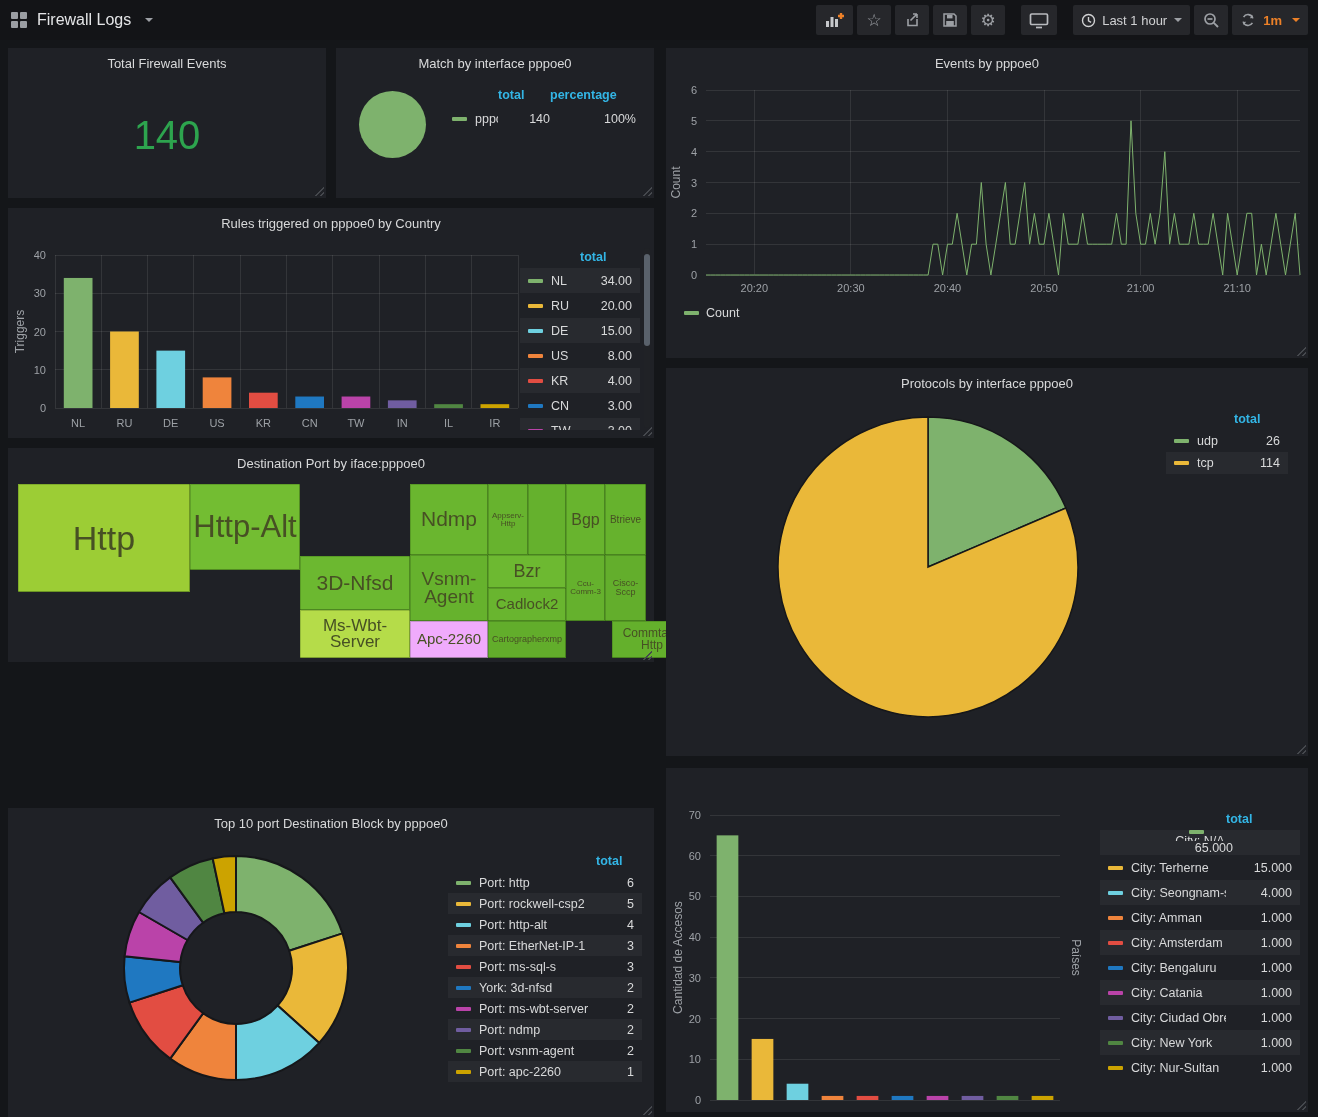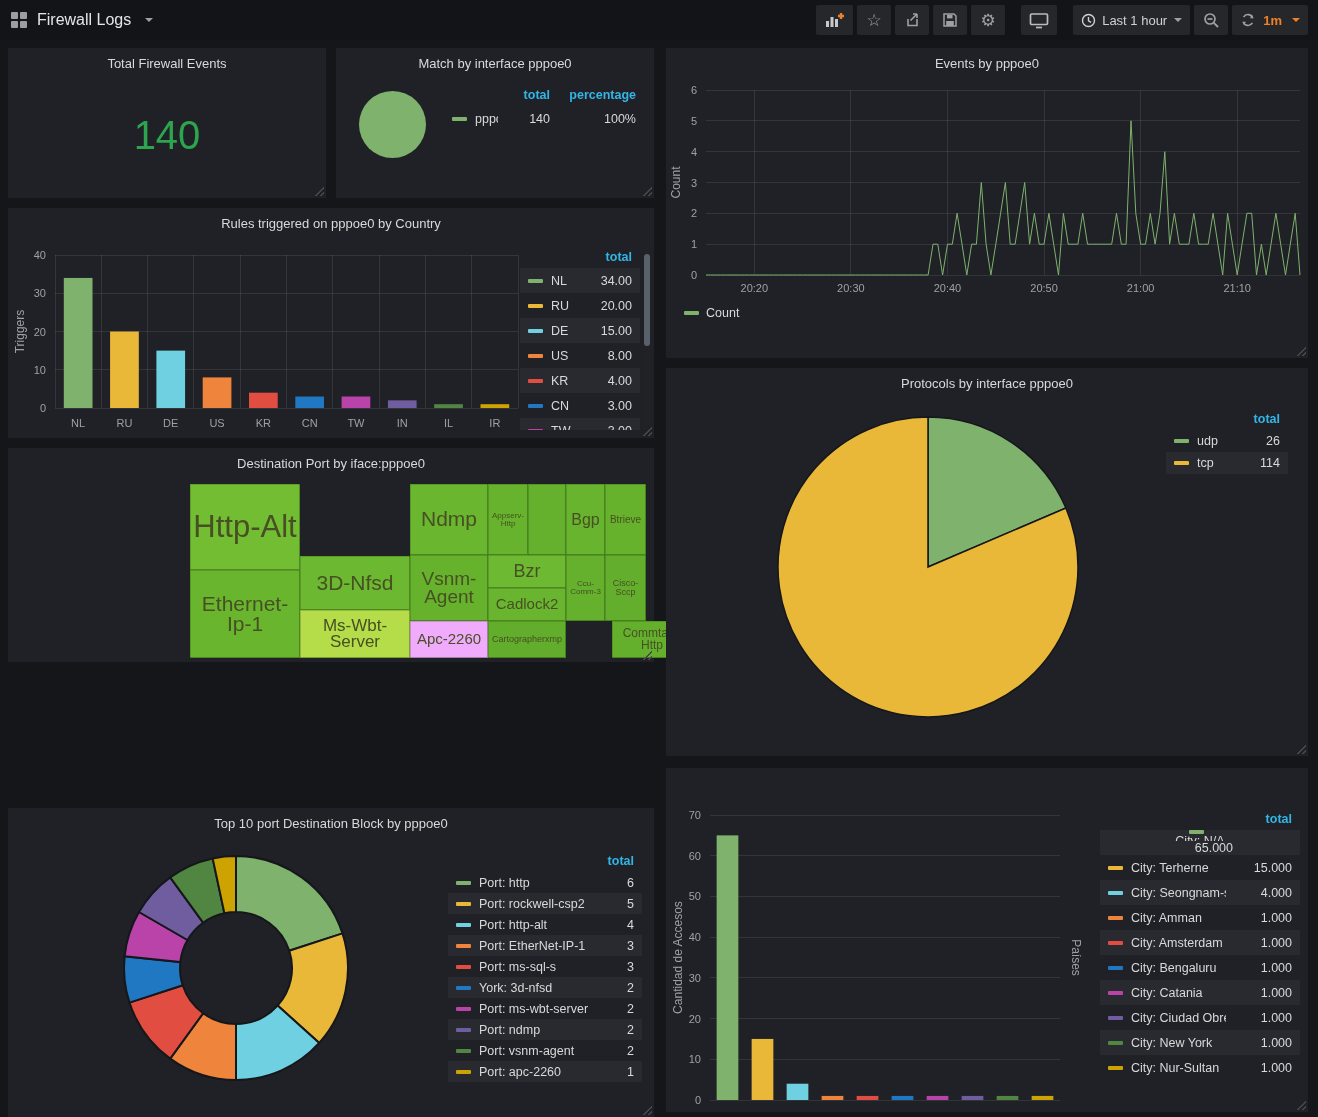--- a/index.html
+++ b/index.html
@@ -32,21 +32,21 @@
   .alabel{fill:#9da1a6;font-size:12px;}
   .rsz{position:absolute;right:2px;bottom:2px;width:10px;height:10px;
        background:linear-gradient(135deg,transparent 0 52%,#45484d 52% 62%,transparent 62% 78%,#45484d 78% 88%,transparent 88%);}
   
   .bigstat{position:absolute;left:0;right:0;top:58%;transform:translateY(-50%);
            text-align:center;font-size:40px;font-weight:500;}
   
   .legend{position:absolute;font-size:12.5px;color:#d8d9da;overflow:hidden;}
   .lrow{display:flex;align-items:center;padding:0 8px;box-sizing:border-box;cursor:pointer;}
   .lhead{height:22px;cursor:default;}
-  .lhv{color:#33b5e5;font-weight:700;text-align:right;flex:none;}
+  .lhv{color:#33b5e5;font-weight:700;flex:none;}
   .lspace{flex:1;}
   .ldash{width:15px;height:4px;border-radius:1px;margin-right:8px;flex:none;}
   .llabel{flex:1;white-space:nowrap;overflow:hidden;}
   .lval{text-align:right;flex:none;}
   .lz{background:rgba(255,255,255,0.045);}
   .sb-track{position:absolute;width:6px;border-radius:3px;background:#202226;}
   .sb-thumb{position:absolute;width:6px;border-radius:3px;background:#59616b;cursor:pointer;}
   
   .series-legend{position:absolute;display:flex;align-items:center;font-size:12.5px;color:#d8d9da;cursor:pointer;}
   .series-legend .ldash{margin-right:7px;}
@@ -294,22 +294,22 @@
         </div>
       </div>
     <div class="sb-track" style="left:636px;top:40px;height:180px;"></div>
     <div class="sb-thumb" style="left:636px;top:46px;height:92px;"></div>
     <i class="rsz"></i>
   </section>
 
   <section class="panel" style="left:8px;top:448px;width:646px;height:214px;">
     <h2 class="panel-title">Destination Port by iface:pppoe0</h2>
     <div class="tmap" style="left:10px;top:36px;width:628px;height:174px;">
+        <div class="tcell" style="left: 0px; top: 0px; width: 172px; height: 108px; background: rgb(156, 205, 53); font-size: 34px;">Http</div>
         <div class="tcell" style="left: 172px; top: 0px; width: 110px; height: 86px; background: rgb(115, 189, 50); font-size: 31px;">Http-Alt</div>
-        <div class="tcell" style="left: 172px; top: 86px; width: 110px; height: 88px; background: rgb(105, 181, 46); font-size: 21px;">Ethernet-Ip-1</div>
         <div class="tcell" style="left: 282px; top: 72px; width: 110px; height: 54px; background: rgb(108, 184, 48); font-size: 21px;">3D-Nfsd</div>
         <div class="tcell" style="left: 282px; top: 126px; width: 110px; height: 48px; background: rgb(181, 220, 73); font-size: 17px;">Ms-Wbt-Server</div>
         <div class="tcell" style="left: 392px; top: 0px; width: 78px; height: 71px; background: rgb(106, 182, 47); font-size: 21px;">Ndmp</div>
         <div class="tcell" style="left: 392px; top: 71px; width: 78px; height: 66px; background: rgb(102, 178, 45); font-size: 19px;">Vsnm-Agent</div>
         <div class="tcell" style="left: 392px; top: 137px; width: 78px; height: 37px; background: #f0abfc; font-size: 15px;">Apc-2260</div>
         <div class="tcell" style="left: 470px; top: 0px; width: 40px; height: 71px; background: rgb(103, 179, 46); font-size: 8px;">Appserv-Http</div>
         <div class="tcell" style="left: 510px; top: 0px; width: 38px; height: 71px; background: rgb(101, 177, 45); font-size: 8px;"></div>
         <div class="tcell" style="left: 548px; top: 0px; width: 39px; height: 71px; background: rgb(104, 180, 46); font-size: 16px;">Bgp</div>
         <div class="tcell" style="left: 587px; top: 0px; width: 41px; height: 71px; background: rgb(102, 178, 45); font-size: 10px;">Btrieve</div>
         <div class="tcell" style="left: 470px; top: 71px; width: 78px; height: 33px; background: rgb(109, 185, 49); font-size: 18px;">Bzr</div>

